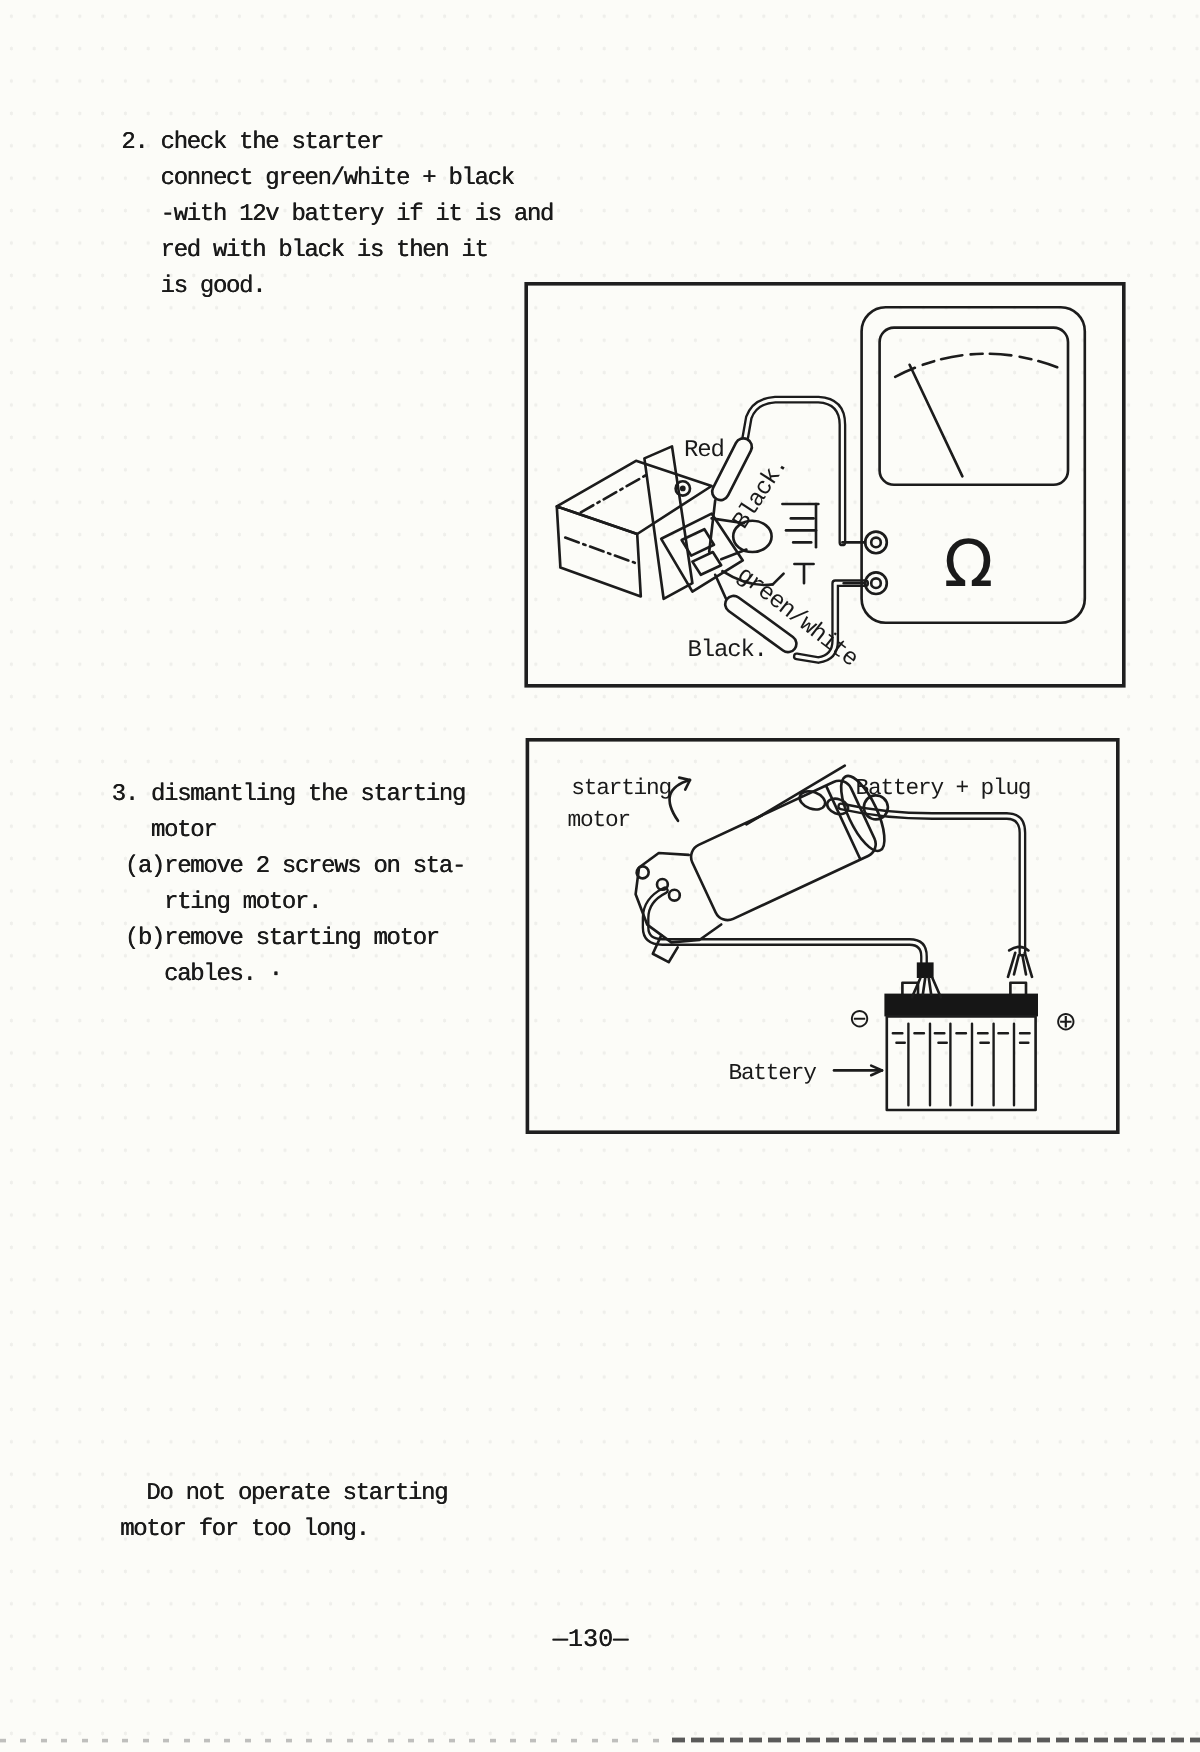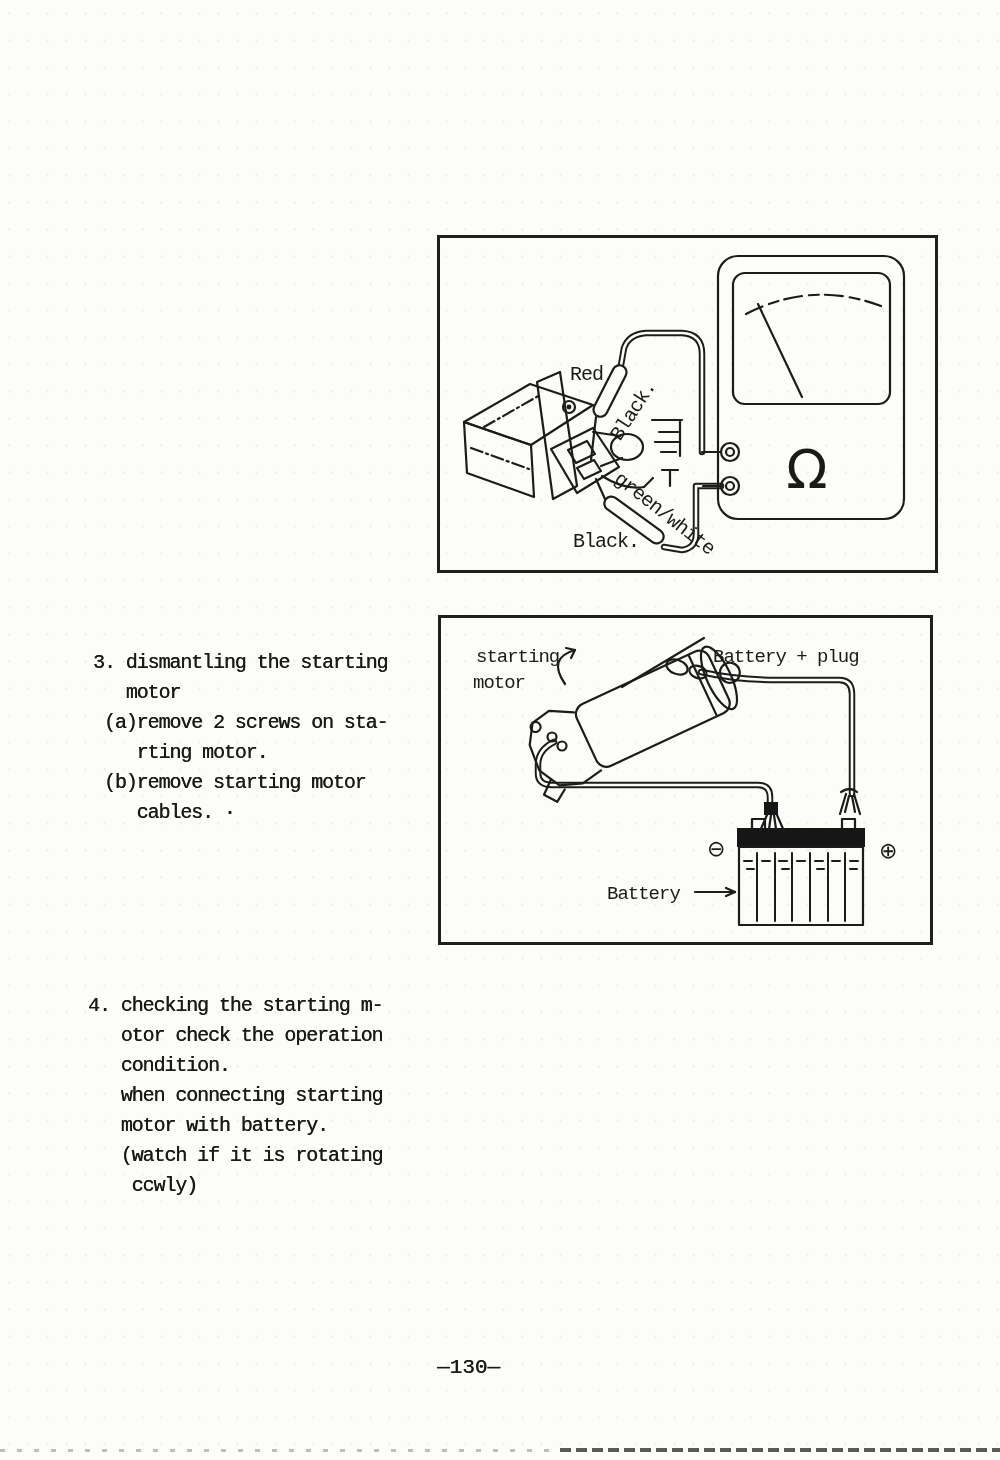--- a/index.html
+++ b/index.html
@@ -35,20 +35,25 @@
   .scan-right{
     position:absolute;left:560px;top:1448px;width:440px;height:4px;opacity:.85;
     background:repeating-linear-gradient(90deg,#3d3d3d 0 11px,transparent 11px 16px);
   }
 </style>
 </head>
 <body>
 
 <div class="page">
 
+  <div class="tb" style="left:101px;top:104px">2. check the starter
+   connect green/white + black
+   -with 12v battery if it is and
+   red with black is then it
+   is good.</div>
 
   <div class="fig" style="left:437px;top:235px;width:495px;height:332px">
     <svg width="495" height="332" viewBox="0 0 495 332">
 
       <g>
         <path class="tube" d="M 262 214 L 262 116 Q 262 96 242 95 L 206 95 Q 189 96 184 110 L 181 127"></path>
         <path class="tube-in" d="M 262 214 L 262 116 Q 262 96 242 95 L 206 95 Q 189 96 184 110 L 181 127"></path>
         <path class="tube" d="M 281 248 L 256 248 L 256 296 Q 256 310 242 312 L 224 309"></path>
         <path class="tube-in" d="M 281 248 L 256 248 L 256 296 Q 256 310 242 312 L 224 309"></path>
       </g>
@@ -173,26 +178,21 @@
 
       <text x="35" y="44" font-size="19">starting</text>
       <text x="32" y="70" font-size="19">motor</text>
       <text x="272" y="44" font-size="19">Battery + plug</text>
       <text x="166" y="281" font-size="19">Battery</text>
       <text x="266" y="238" font-size="22" class="sym">⊖</text>
       <text x="438" y="240" font-size="22" class="sym">⊕</text>
     </svg>
   </div>
 
-  <div class="tb" style="left:88px;top:991px">4. checking the starting m-
-   otor check the operation
-   condition.
-   when connecting starting
-   motor with battery.
-   (watch if it is rotating
-    ccwly)</div>
 
+  <div class="tb" style="left:100px;top:1230px">  Do not operate starting
+motor for too long.</div>
 
-  <div class="page-num" style="left:437px;top:1356px;width:110px;">—130—</div>
+  <div class="page-num" style="left:437px;top:1356px;width:110px;text-align:center">—130—</div>
 
   <div class="scan-left"></div>
   <div class="scan-right"></div>
 </div>
 
 </body></html>

